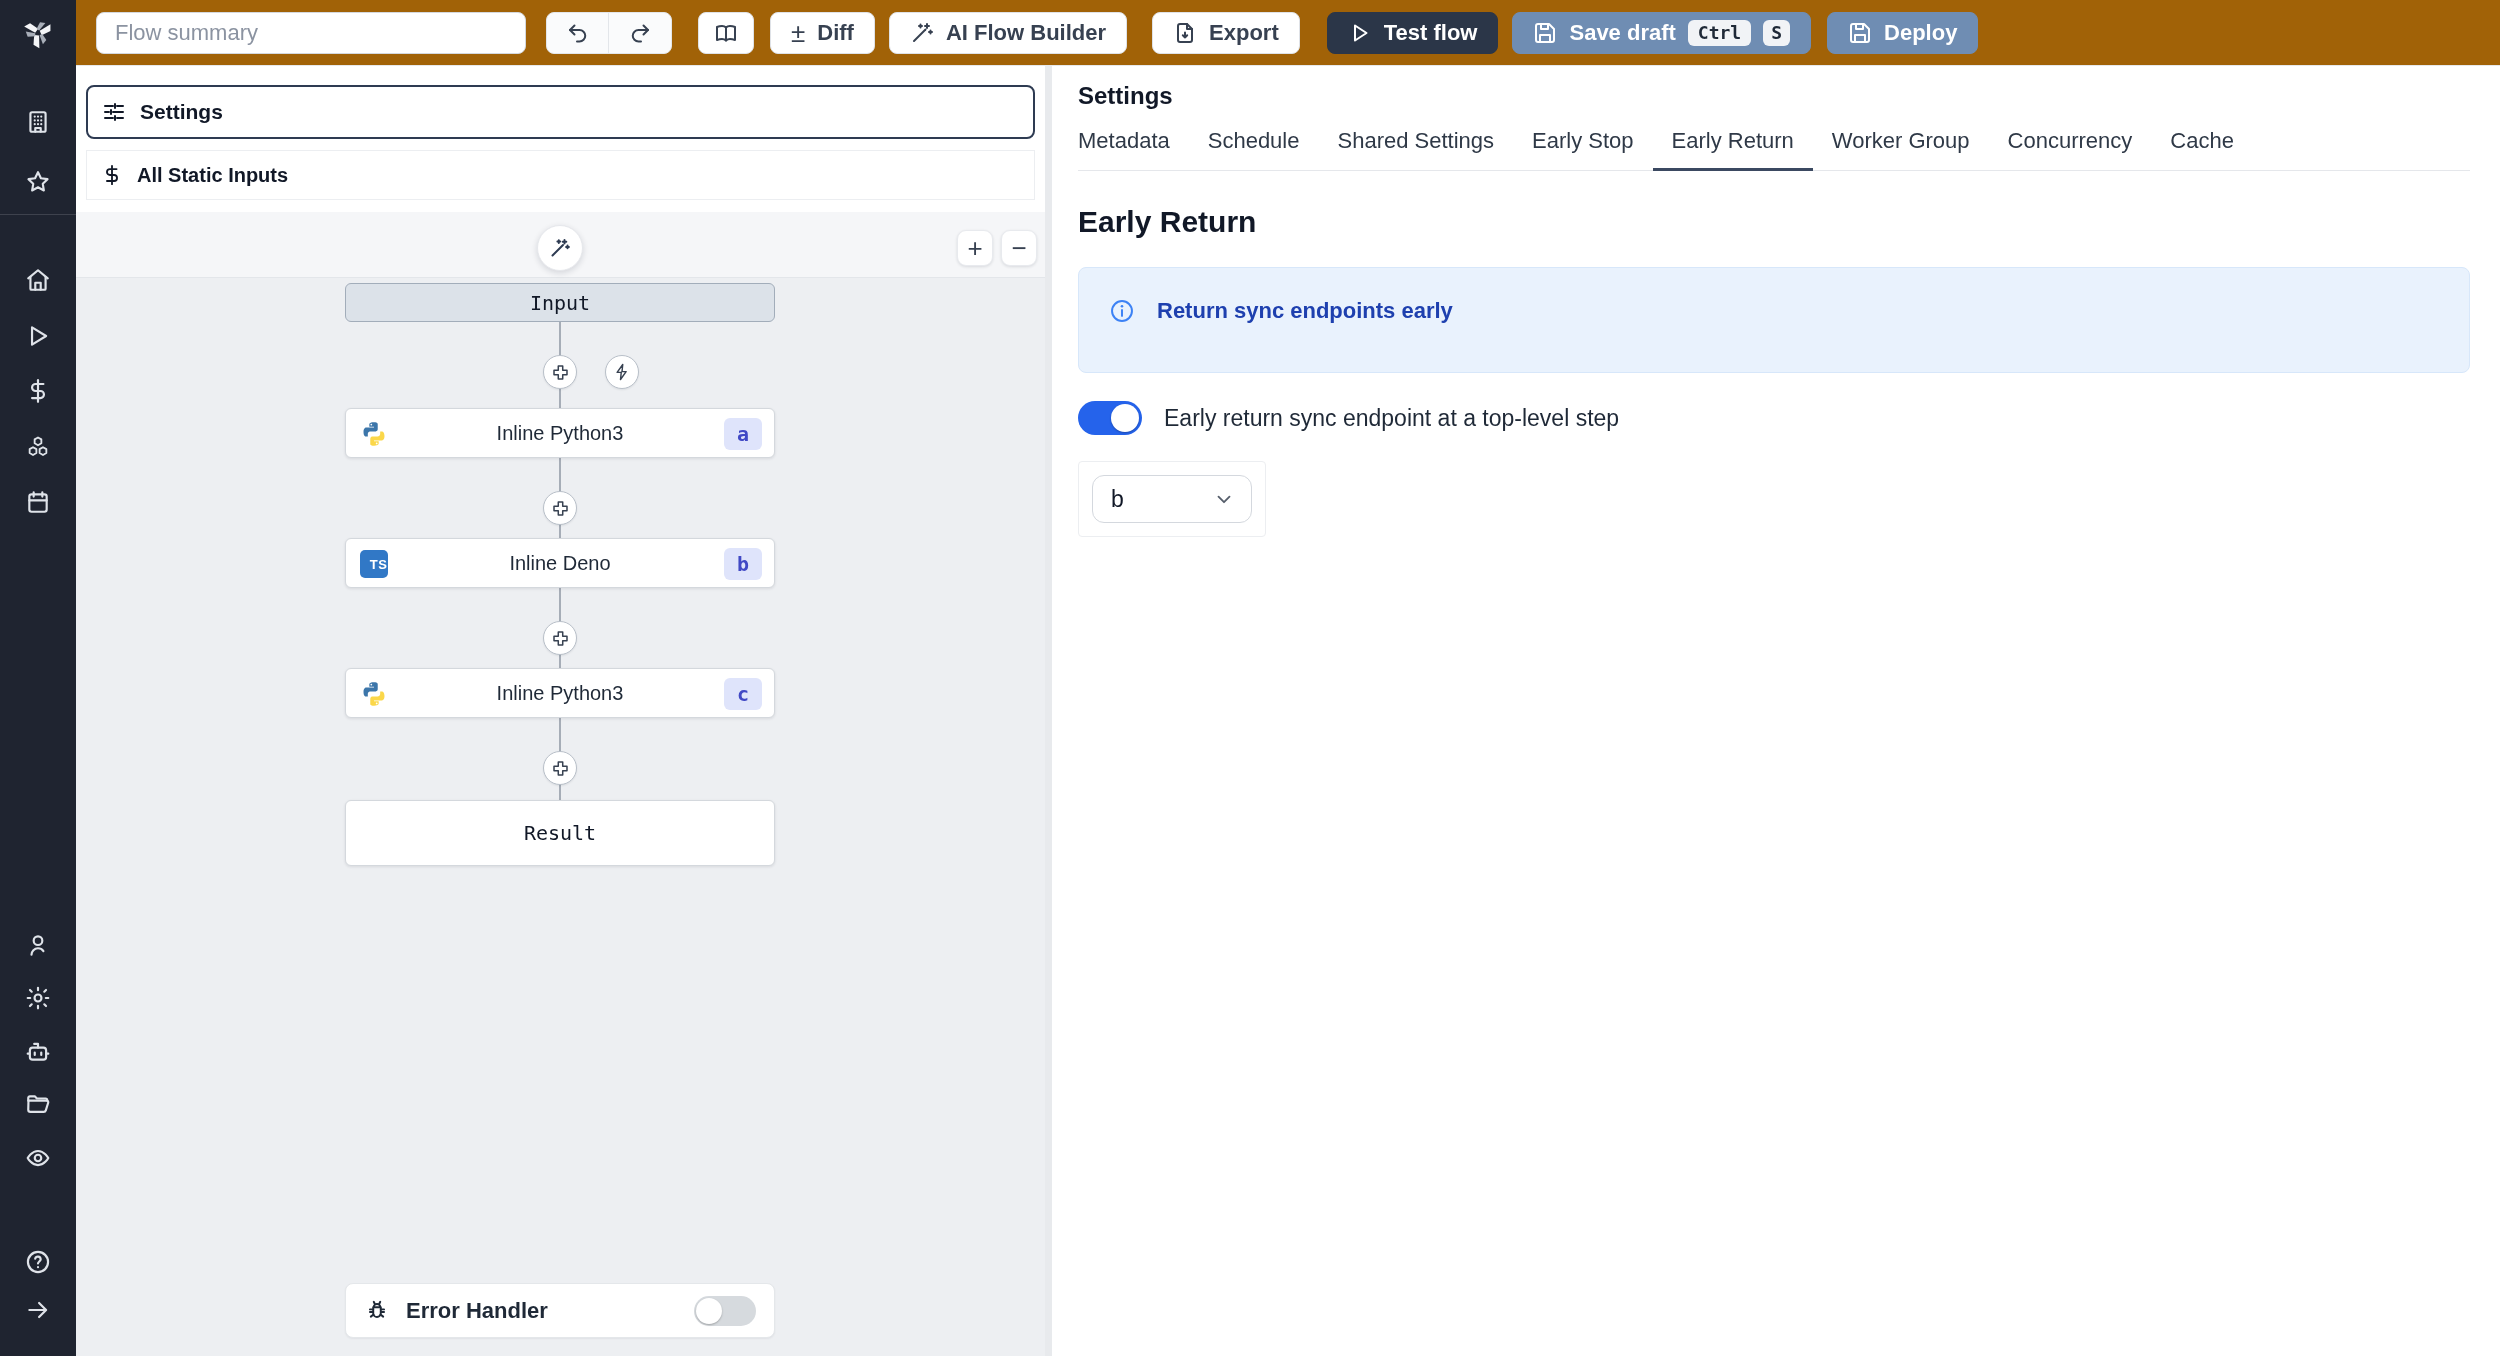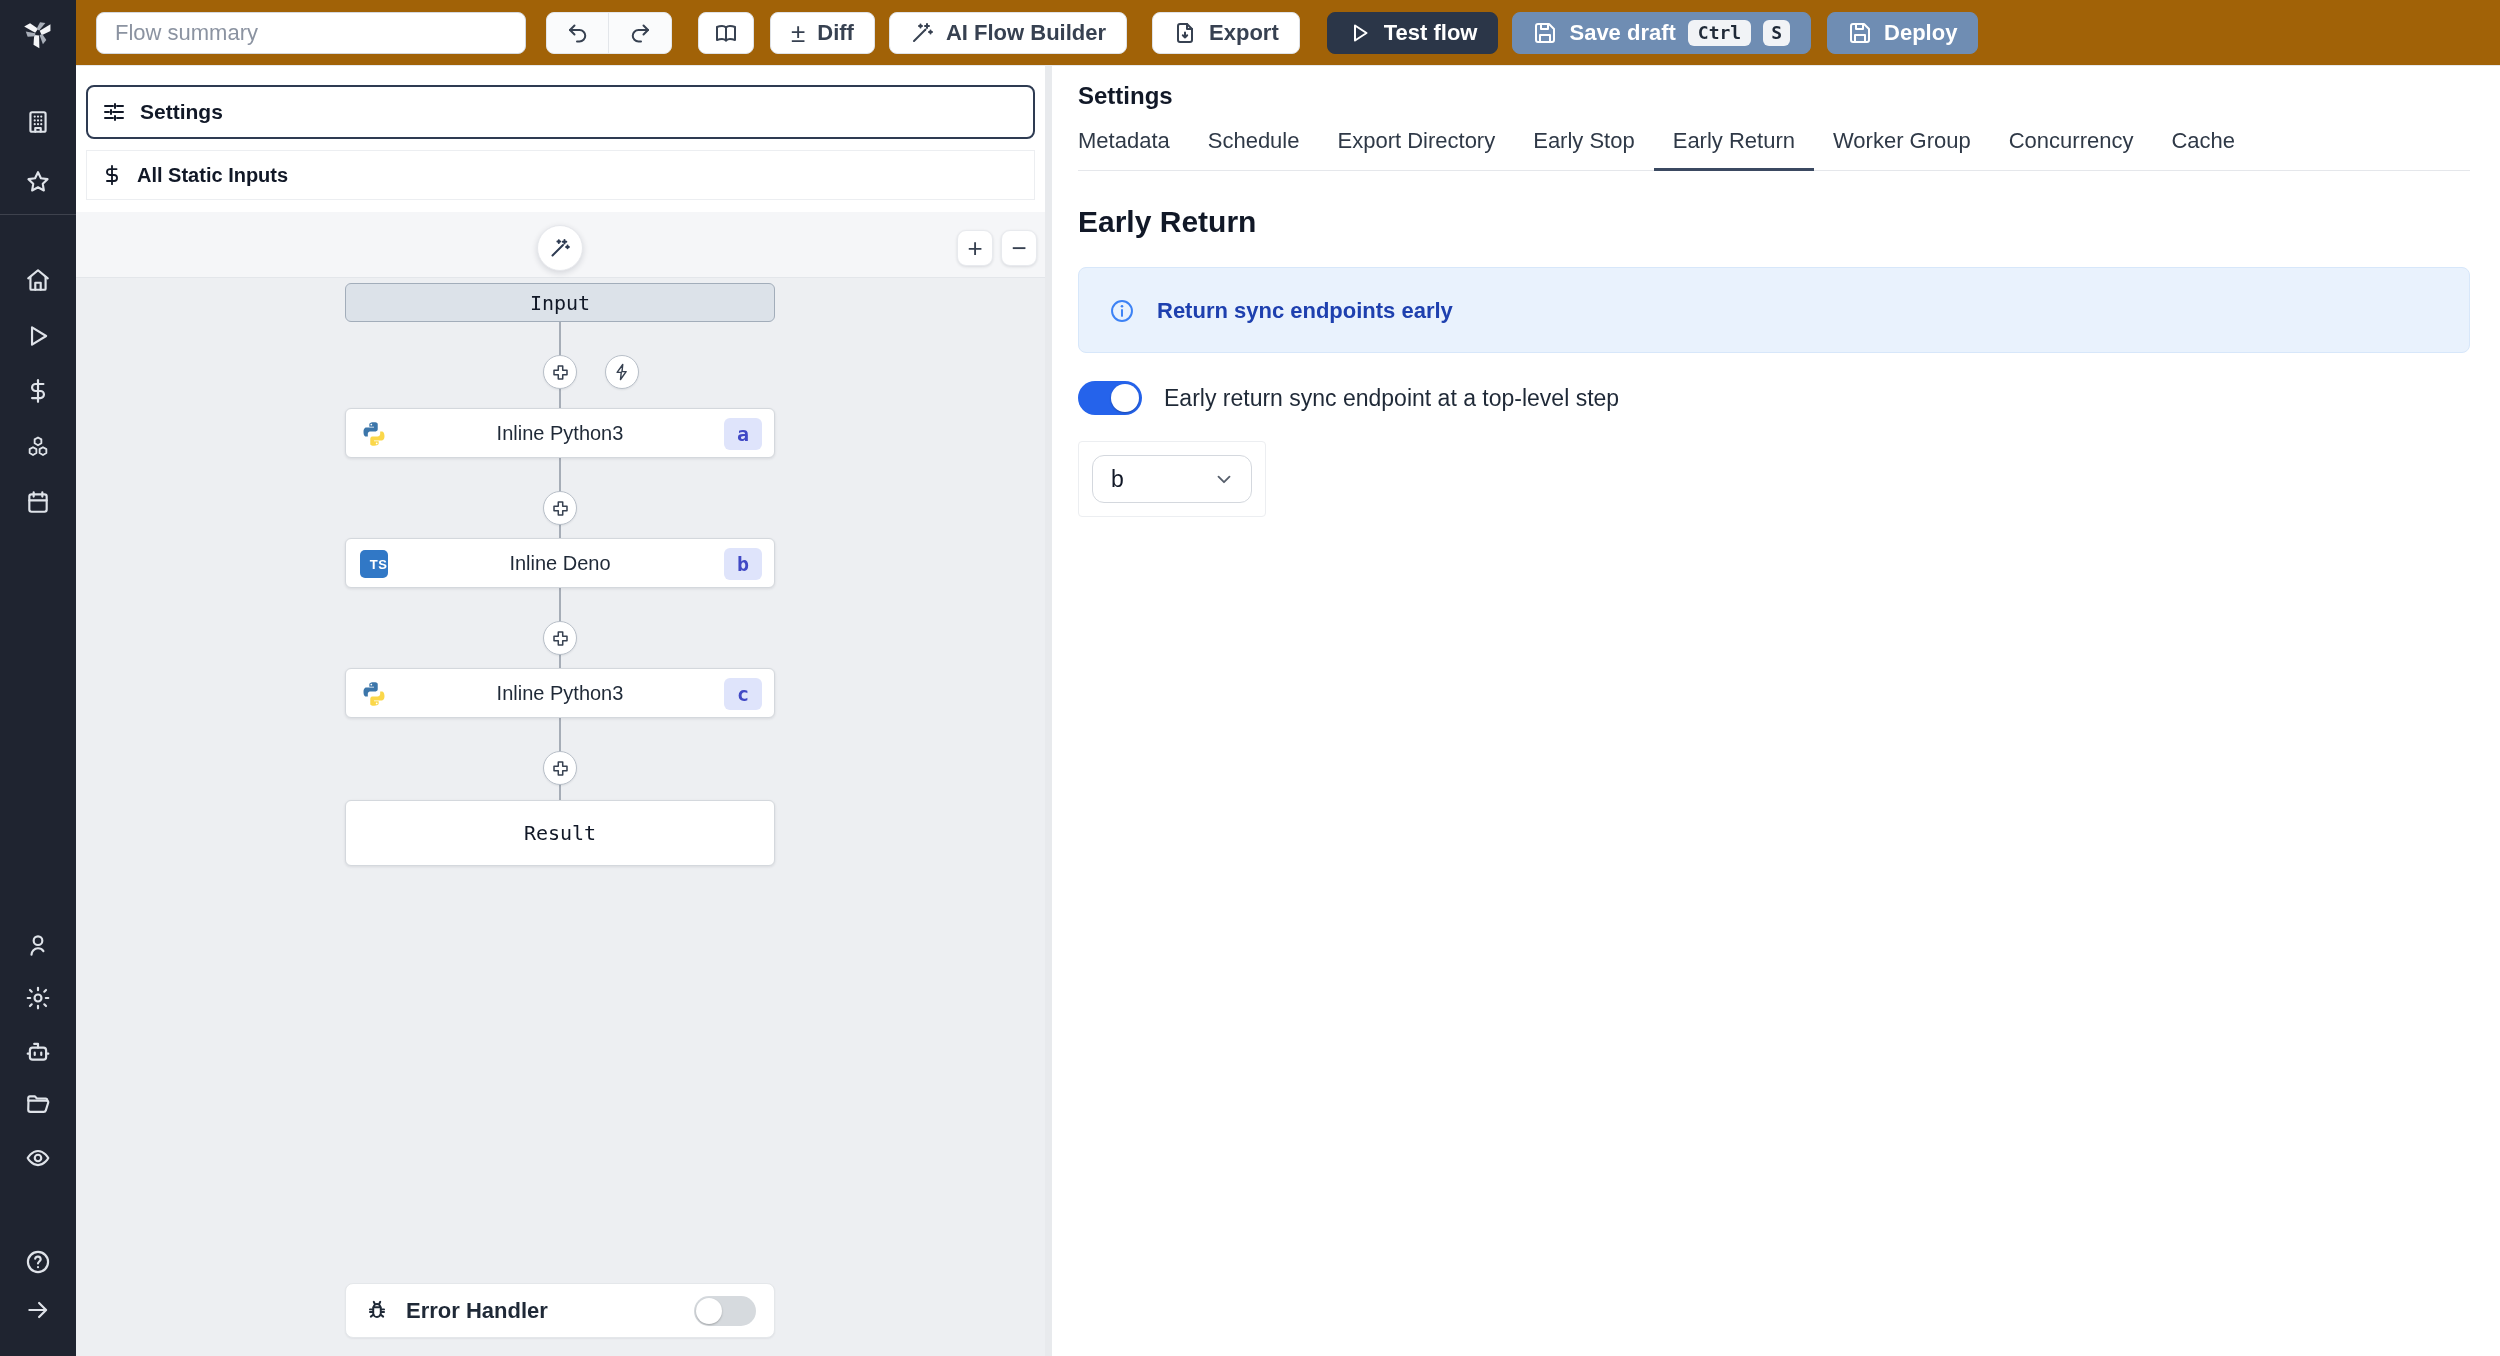--- a/index.html
+++ b/index.html
@@ -92,21 +92,21 @@
   .pane-divider{position:absolute;left:1045px;top:66px;width:7px;bottom:0;background:#e8eaed;cursor:col-resize;}
 
   
   .right-panel{position:absolute;left:1052px;top:66px;right:0;bottom:0;background:#fff;padding:0 30px 0 26px;}
   .rp-title{margin-top:16px;font-size:24px;font-weight:700;color:#111827;}
   .tabs{display:flex;margin-top:18px;border-bottom:1px solid #e5e7eb;}
   .tab{position:relative;padding:0 19px 16px;font-size:22px;color:#2f3947;cursor:pointer;white-space:nowrap;}
   .tab:first-child{padding-left:0;}
   .tab.active::after{content:'';position:absolute;left:0;right:0;bottom:-1px;height:3px;background:#3b4961;}
   .section-title{margin-top:34px;font-size:30px;font-weight:700;color:#111827;}
-  .info-box{margin-top:28px;background:#e9f2fd;border:1px solid #d7e7fa;border-radius:8px;padding:30px 30px 28px;}
+  .info-box{margin-top:28px;background:#e9f2fd;border:1px solid #d7e7fa;border-radius:8px;padding:30px 30px 48px;}
   .info-head{display:flex;align-items:center;gap:22px;color:#1e40af;font-size:22px;font-weight:600;}
   .info-body{margin:22px 0 0 48px;font-size:22px;color:#1d4ed8;}
   .toggle-row{margin-top:28px;display:flex;align-items:center;gap:22px;}
   .toggle-label{font-size:23px;color:#1f2937;}
   .select-card{margin-top:26px;width:188px;border:1px solid #eceef1;border-radius:4px;padding:13px;background:#fff;}
   .select-box{height:48px;border:1px solid #d4d8de;border-radius:12px;display:flex;align-items:center;
               justify-content:space-between;padding:0 16px 0 18px;font-size:23px;color:#111827;cursor:pointer;background:#fff;}
 </style>
 </head>
 <body>
@@ -406,21 +406,21 @@
   </section>
 
   <div class="pane-divider"></div>
 
   <section class="right-panel">
     <h1 class="rp-title">Settings</h1>
 
     <div class="tabs">
       <div class="tab">Metadata</div>
       <div class="tab">Schedule</div>
-      <div class="tab">Export Directory</div>
+      <div class="tab">Shared Settings</div>
       <div class="tab">Early Stop</div>
       <div class="tab active">Early Return</div>
       <div class="tab">Worker Group</div>
       <div class="tab">Concurrency</div>
       <div class="tab">Cache</div>
     </div>
 
     <h2 class="section-title">Early Return</h2>
 
     <div class="info-box">

